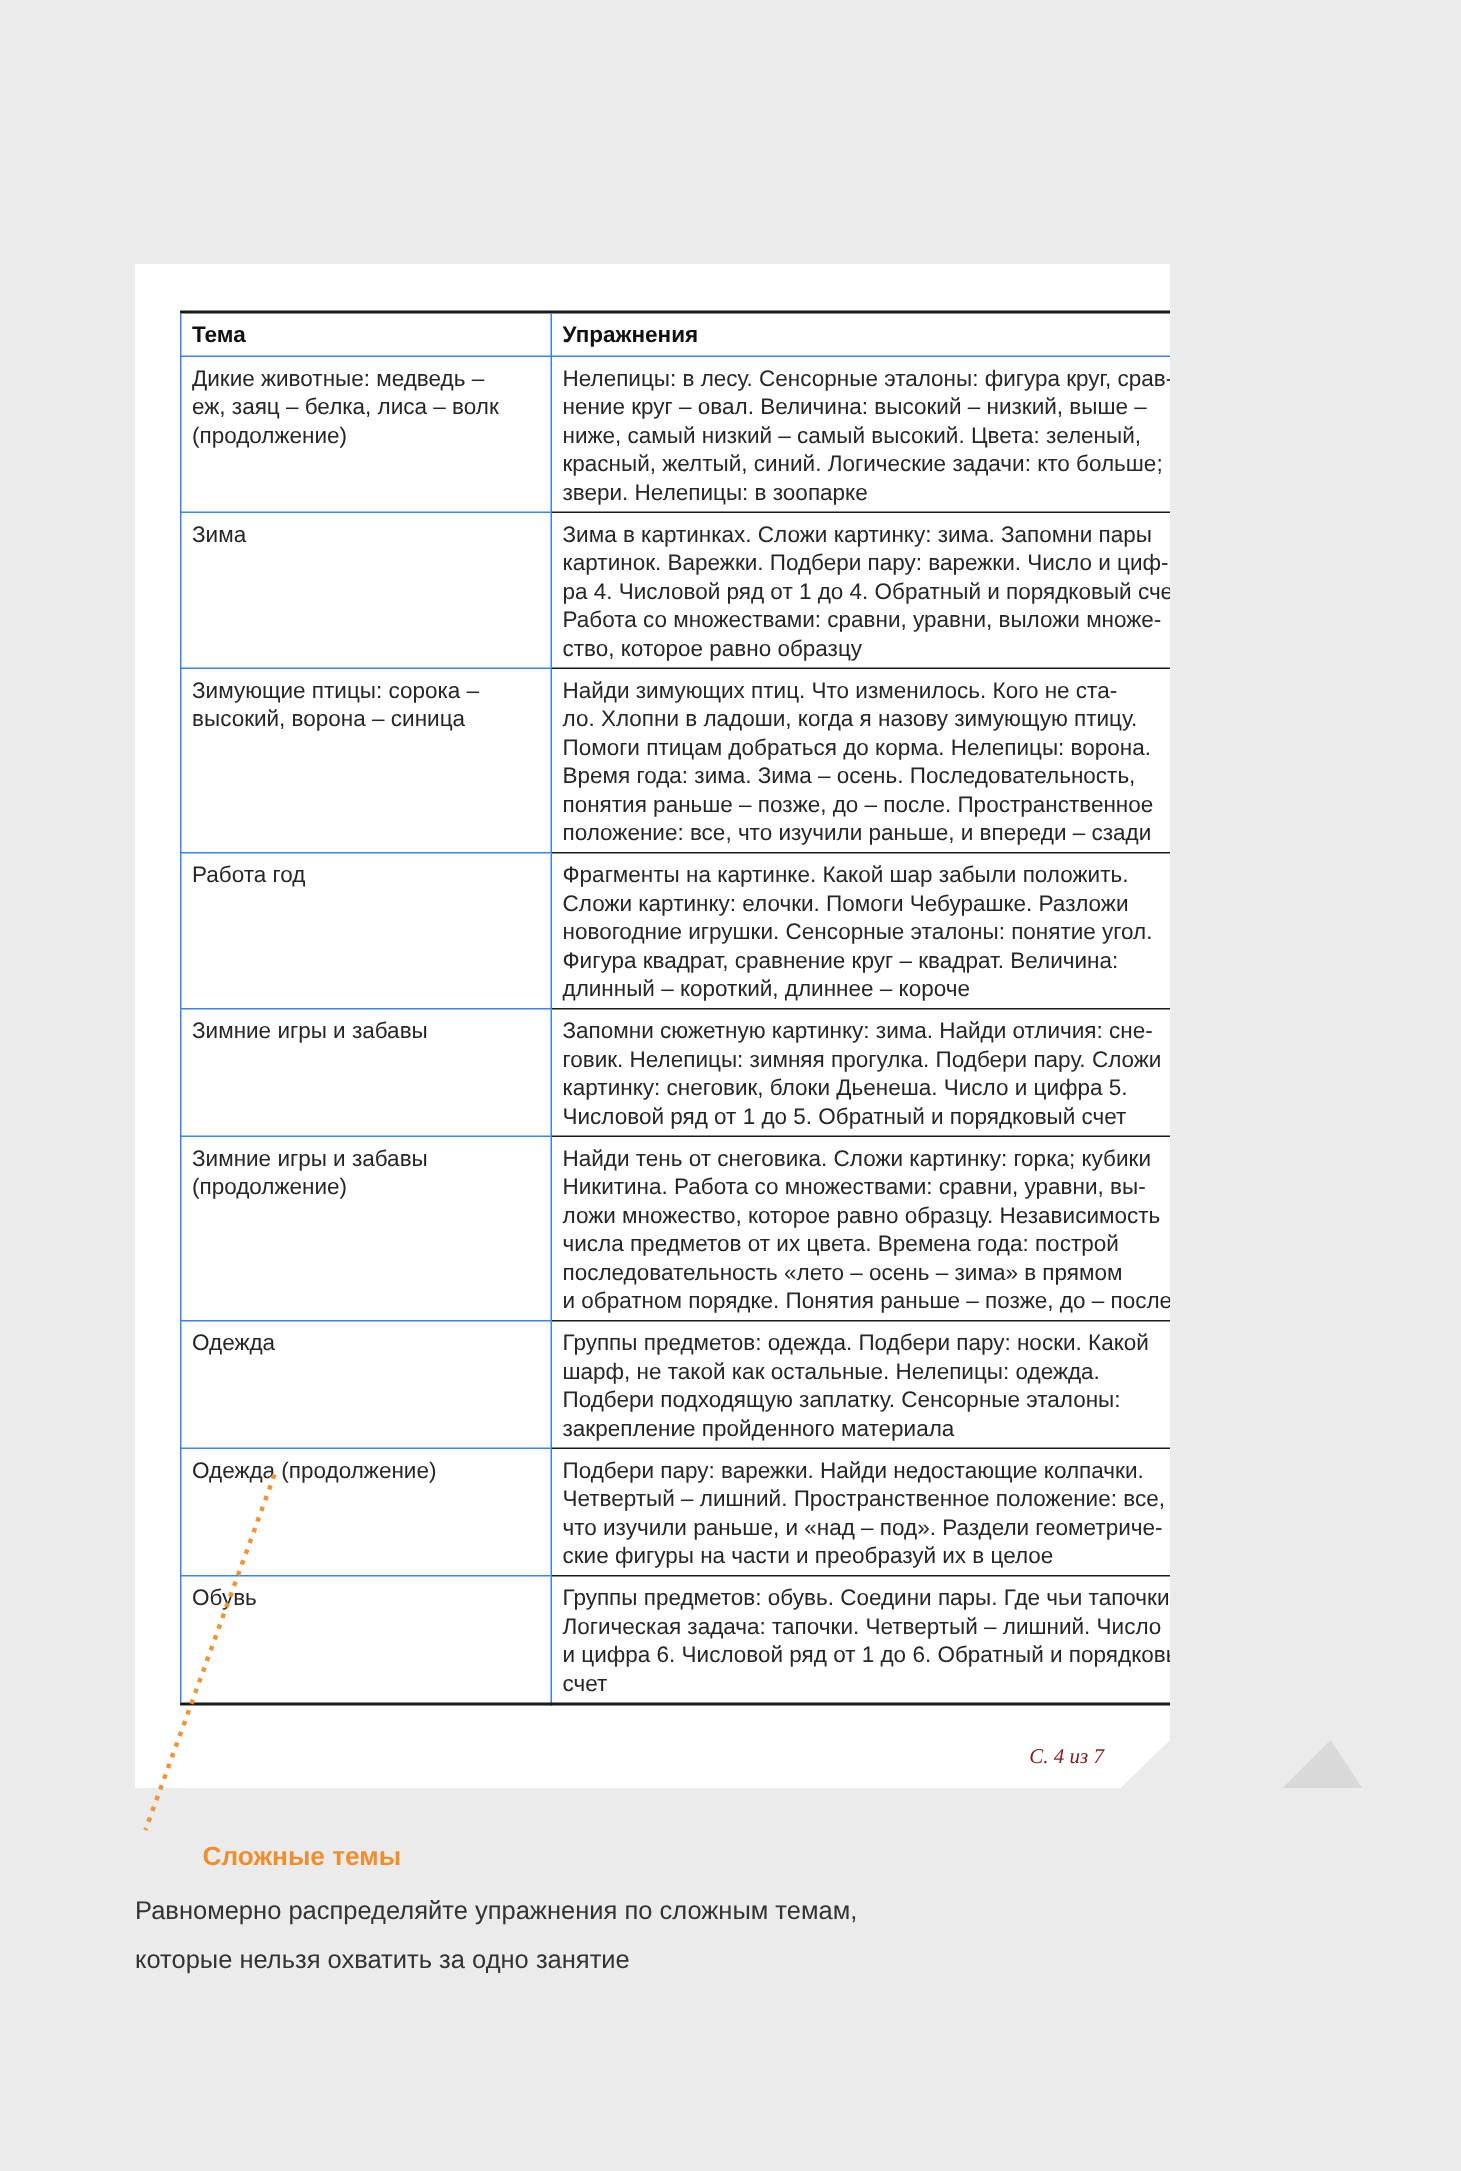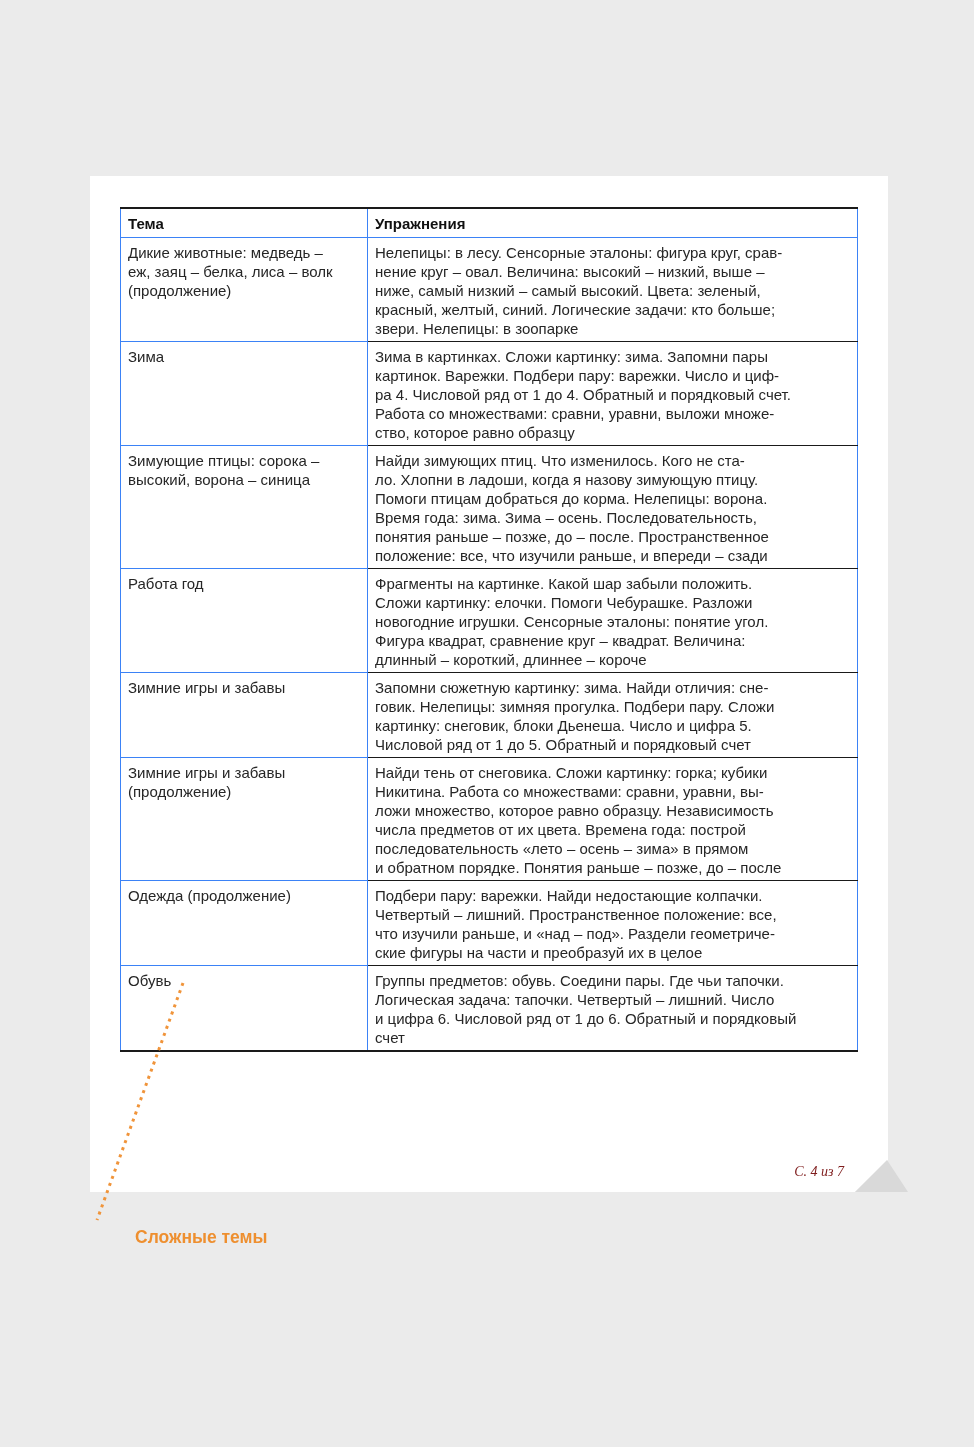--- a/index.html
+++ b/index.html
@@ -9,21 +9,21 @@
     font-family: "Liberation Sans", "DejaVu Sans", sans-serif;
     position: relative;
     overflow: hidden;
   }
   .canvas { position: absolute; inset: 0; width: 974px; height: 1447px; }
 
   
   .page {
     position: absolute;
     left: 90px; top: 176px;
-    width: 798px; height: 1016px;
+    width: 690px; height: 1016px;
     background: #ffffff;
     clip-path: polygon(0 0, 100% 0, 100% calc(100% - 32px), calc(100% - 33px) 100%, 0 100%);
   }
   .fold-shadow {
     position: absolute;
     left: 850px; top: 1156px;
     width: 62px; height: 40px;
     pointer-events: none;
   }
 
@@ -157,20 +157,27 @@
           <td>Зимние игры и забавы
 (продолжение)</td>
           <td>Найди тень от снеговика. Сложи картинку: горка; кубики
 Никитина. Работа со множествами: сравни, уравни, вы-
 ложи множество, которое равно образцу. Независимость
 числа предметов от их цвета. Времена года: построй
 последовательность «лето – осень – зима» в прямом
 и обратном порядке. Понятия раньше – позже, до – после</td>
         </tr>
         <tr>
+          <td>Одежда</td>
+          <td>Группы предметов: одежда. Подбери пару: носки. Какой
+шарф, не такой как остальные. Нелепицы: одежда.
+Подбери подходящую заплатку. Сенсорные эталоны:
+закрепление пройденного материала</td>
+        </tr>
+        <tr>
           <td>Одежда (продолжение)</td>
           <td>Подбери пару: варежки. Найди недостающие колпачки.
 Четвертый – лишний. Пространственное положение: все,
 что изучили раньше, и «над – под». Раздели геометриче-
 ские фигуры на части и преобразуй их в целое</td>
         </tr>
         <tr>
           <td>Обувь</td>
           <td>Группы предметов: обувь. Соедини пары. Где чьи тапочки.
 Логическая задача: тапочки. Четвертый – лишний. Число
@@ -185,14 +192,16 @@
 
   <svg class="fold-shadow" viewBox="0 0 62 40">
     <polygon points="37,4 58,36 5,36" fill="#d9d9d9"></polygon>
   </svg>
 
   <svg class="leader-svg" viewBox="0 0 125 270">
     <line x1="103" y1="15" x2="17" y2="252" stroke="#f0943a" stroke-width="3" stroke-dasharray="3 4.6"></line>
   </svg>
 
   <div class="callout-heading">Сложные темы</div>
+  <div class="callout-text">Равномерно распределяйте упражнения по сложным темам,
+которые нельзя охватить за одно занятие</div>
 
 </div>
 
 </body></html>

